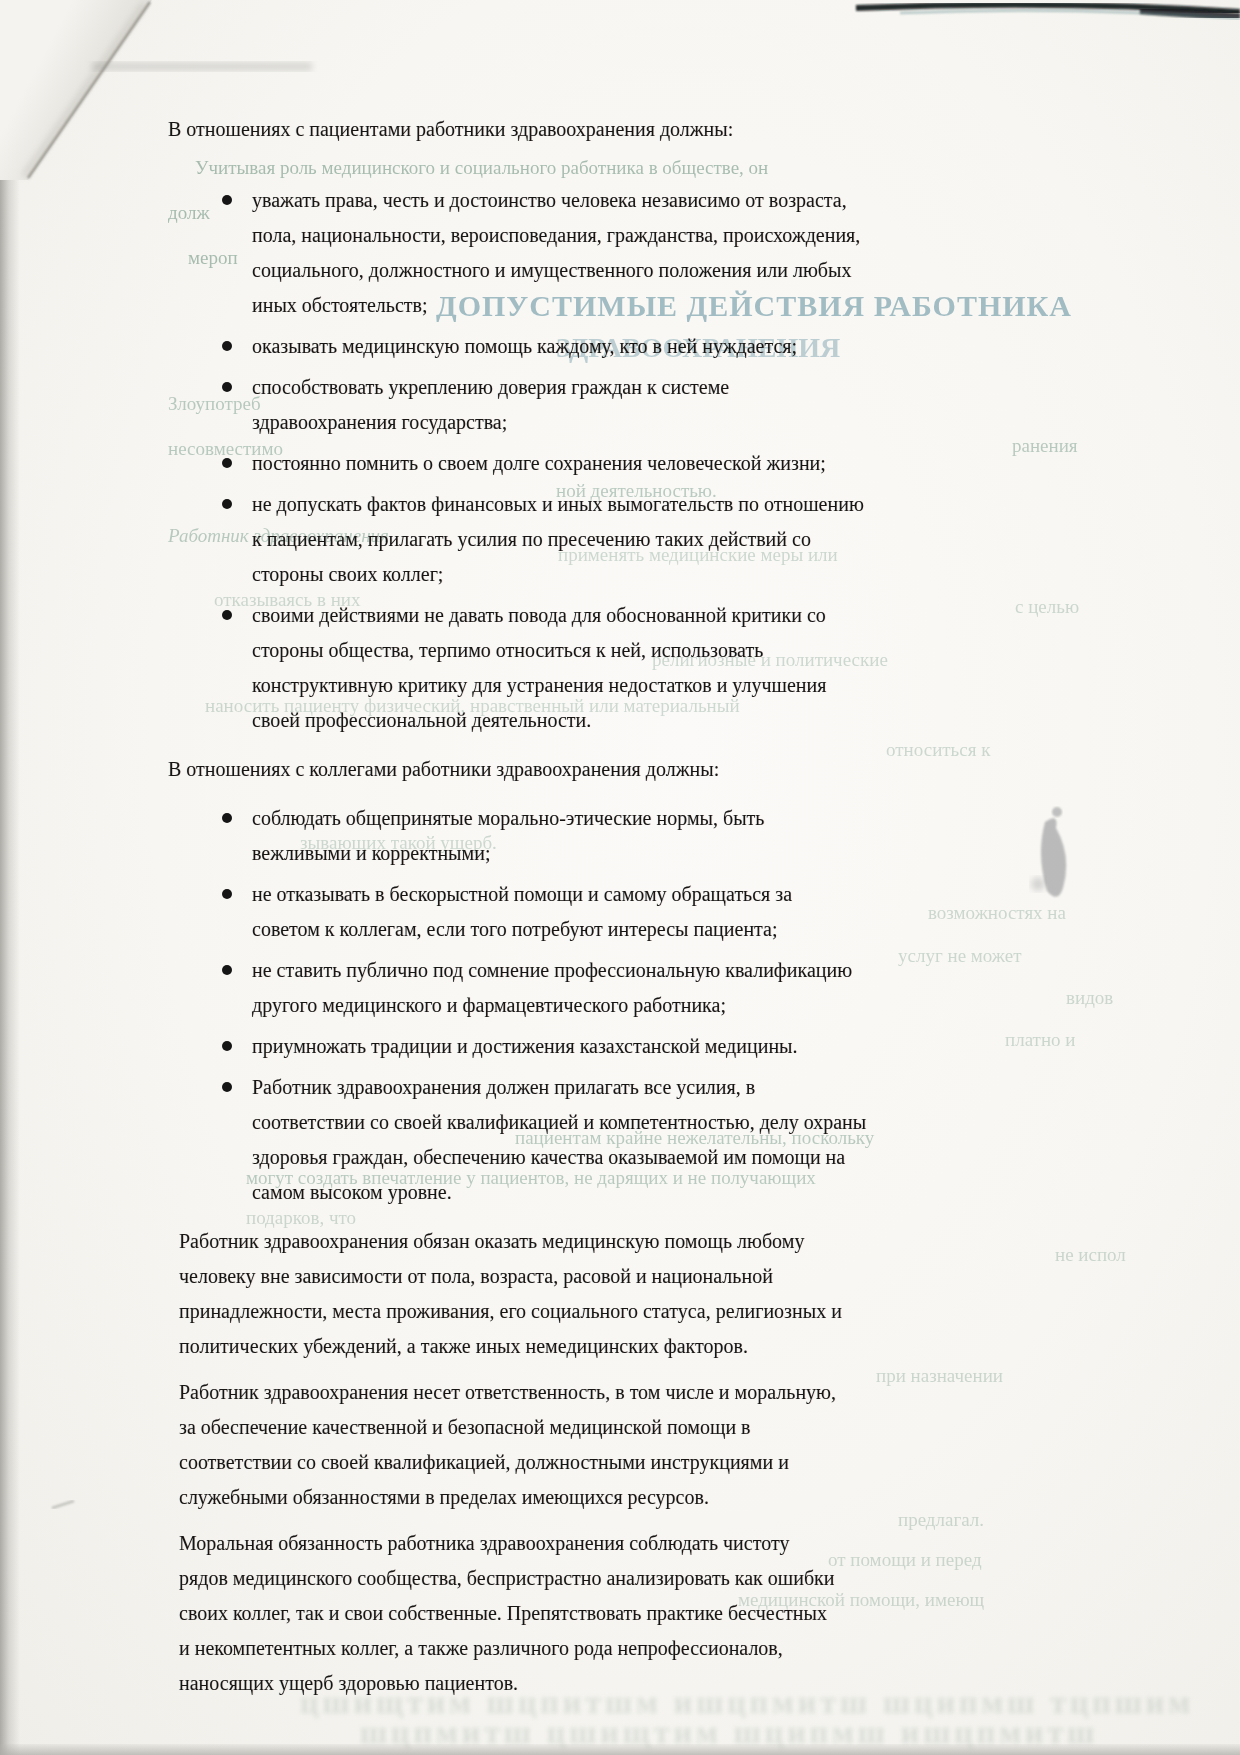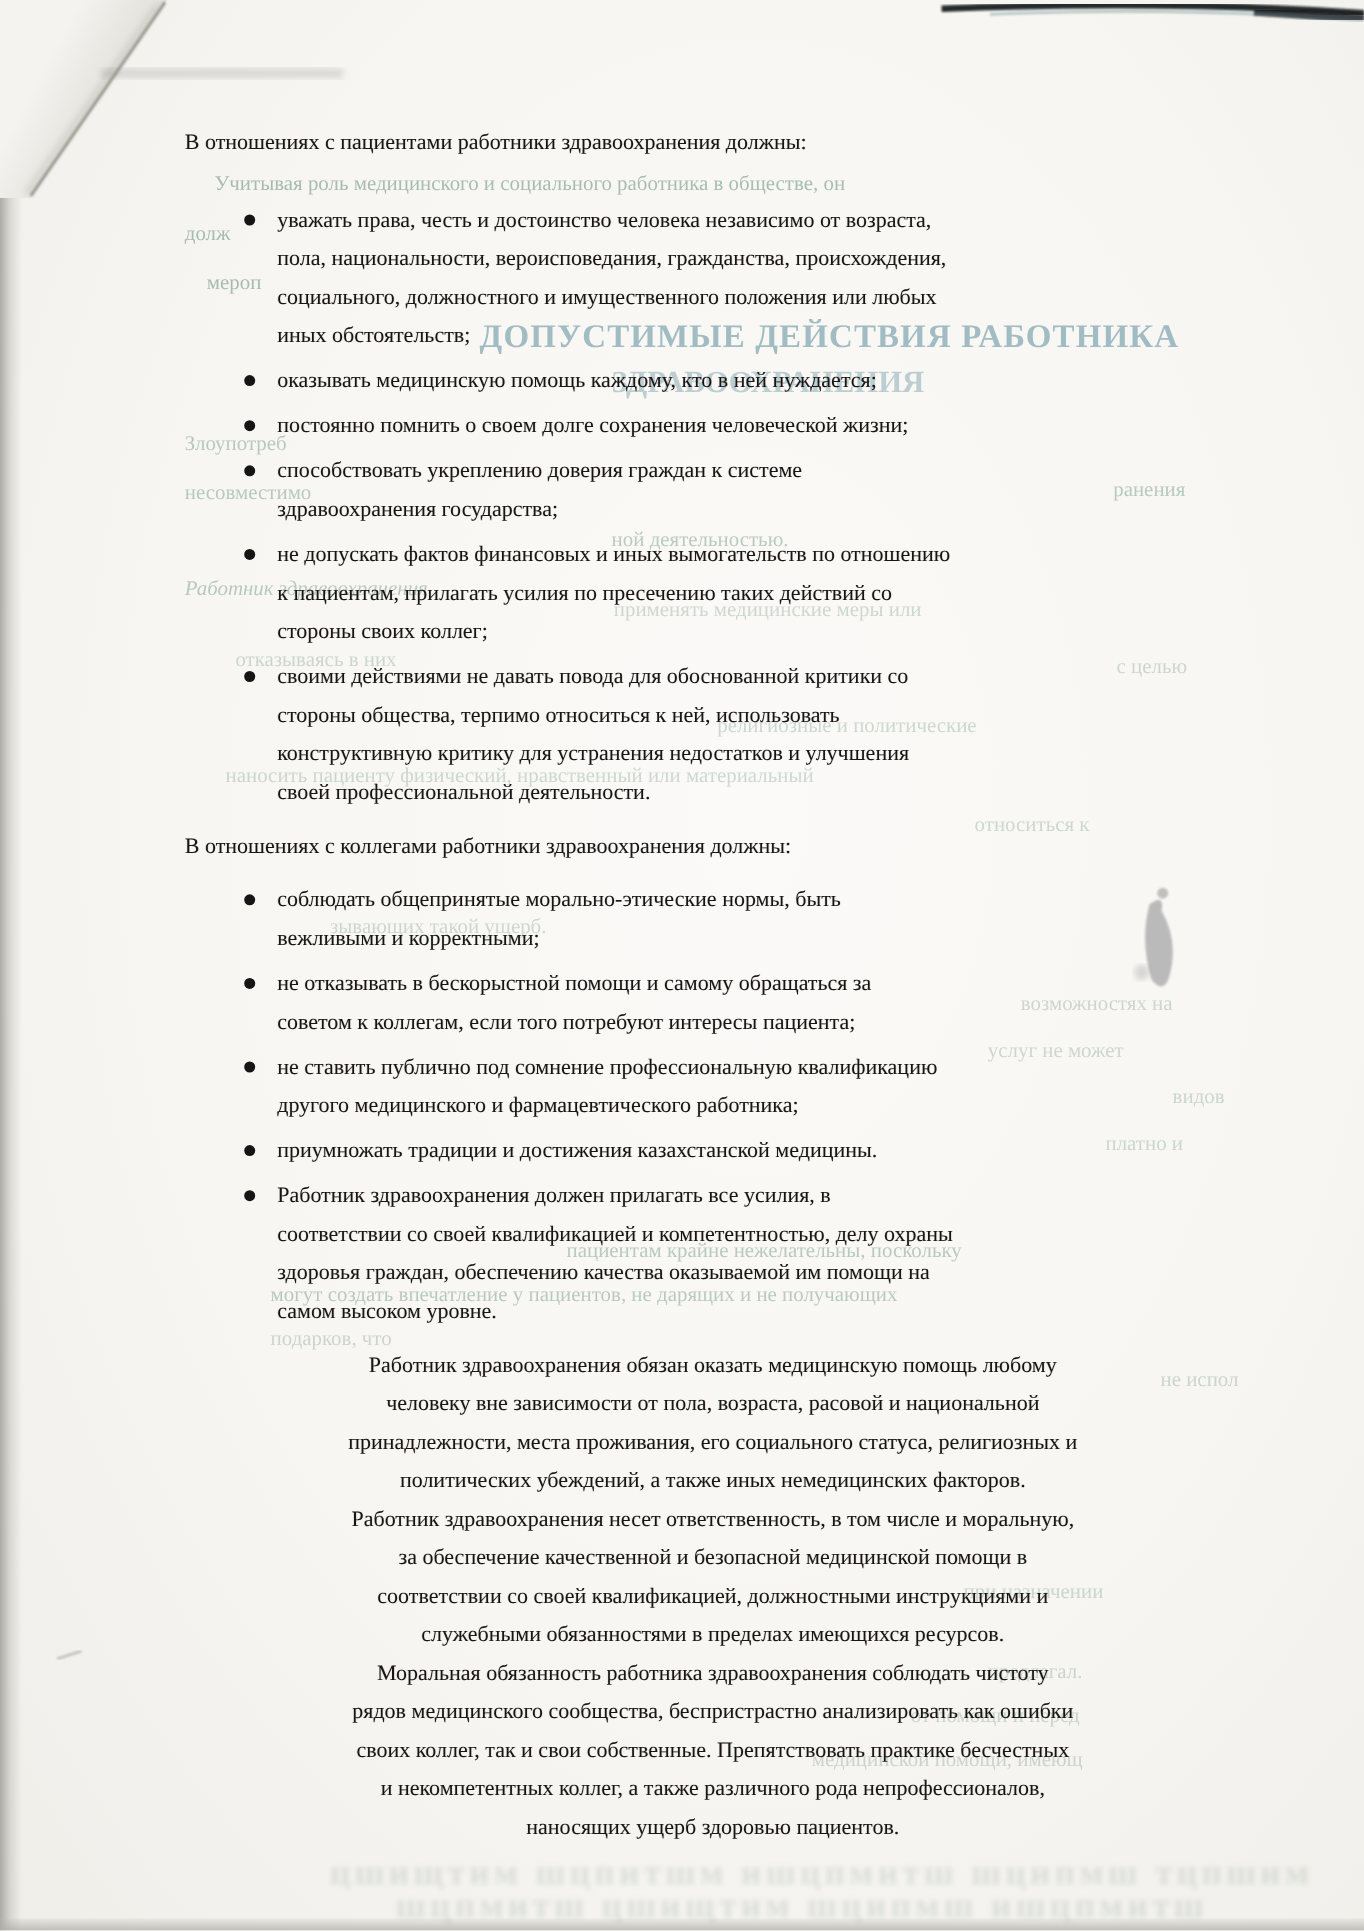--- a/index.html
+++ b/index.html
@@ -34,21 +34,21 @@
   .content p{margin:0;white-space:pre-line;}
   ul.duties{list-style:none;margin:36px 0 0 0;padding:0 0 0 84px;}
   ul.duties li{position:relative;margin:0 0 6px 0;white-space:pre-line;}
   ul.duties li::before{
     content:"";position:absolute;left:-30px;top:12px;width:10px;height:10px;
     border-radius:50%;background:#151515;
   }
   ul.duties.second{margin-top:14px;}
   p.intro-colleagues{margin-top:14px !important;}
   .closing{margin-top:14px;}
-  .closing p{margin:0;text-align:center;}
+  .closing p{margin:11px;}
   
   .bl{
     position:absolute;font-family:"Liberation Serif",serif;font-size:19px;line-height:1;
     white-space:nowrap;color:rgba(96,138,118,0.42);filter:blur(0.5px);pointer-events:none;
   }
   .bl.strong{color:rgba(88,132,110,0.50);}
   .bl.caps{font-weight:bold;font-size:30px;letter-spacing:1px;color:rgba(58,118,138,0.46);}
   .bl.caps2{font-weight:bold;font-size:28px;color:rgba(58,118,138,0.32);}
   .bl.ital{font-style:italic;}
   .bl.faint{color:rgba(100,138,120,0.30);}
@@ -83,40 +83,40 @@
     <div class="bl faint" style="left:886px;top:740px">относиться к</div>
     <div class="bl faint" style="left:300px;top:833px">зывающих такой ущерб.</div>
     <div class="bl faint" style="left:928px;top:903px">возможностях на</div>
     <div class="bl faint" style="left:898px;top:946px">услуг не может</div>
     <div class="bl faint" style="left:1066px;top:988px">видов</div>
     <div class="bl faint" style="left:1005px;top:1030px">платно и</div>
     <div class="bl" style="left:515px;top:1128px">пациентам крайне нежелательны, поскольку</div>
     <div class="bl" style="left:246px;top:1168px">могут создать впечатление у пациентов, не дарящих и не получающих</div>
     <div class="bl faint" style="left:246px;top:1208px">подарков, что</div>
     <div class="bl faint" style="left:1055px;top:1245px">не испол</div>
-    <div class="bl faint" style="left:876px;top:1438px">при назначении</div>
+    <div class="bl faint" style="left:876px;top:1366px">при назначении</div>
     <div class="bl faint" style="left:898px;top:1510px">предлагал.</div>
     <div class="bl faint" style="left:828px;top:1550px">от помощи и перед</div>
     <div class="bl faint" style="left:738px;top:1590px">медицинской помощи, имеющ</div>
     <div class="bl blurb" style="left:300px;top:1686px">цшищтим шцпитшм ишцпмитш шципмш тцпшим</div>
     <div class="bl blurb" style="left:360px;top:1716px">шцпмитш цшищтим шципмш ишцпмитш</div>
   </div>
 
   <div class="content">
     <p>В отношениях с пациентами работники здравоохранения должны:</p>
 
     <ul class="duties">
       <li>уважать права, честь и достоинство человека независимо от возраста,
 пола, национальности, вероисповедания, гражданства, происхождения,
 социального, должностного и имущественного положения или любых
 иных обстоятельств;</li>
       <li>оказывать медицинскую помощь каждому, кто в ней нуждается;</li>
-      <li>постоянно помнить о своем долге сохранения человеческой жизни;</li>
       <li>способствовать укреплению доверия граждан к системе
 здравоохранения государства;</li>
+      <li>постоянно помнить о своем долге сохранения человеческой жизни;</li>
       <li>не допускать фактов финансовых и иных вымогательств по отношению
 к пациентам, прилагать усилия по пресечению таких действий со
 стороны своих коллег;</li>
       <li>своими действиями не давать повода для обоснованной критики со
 стороны общества, терпимо относиться к ней, использовать
 конструктивную критику для устранения недостатков и улучшения
 своей профессиональной деятельности.</li>
     </ul>
 
     <p class="intro-colleagues">В отношениях с коллегами работники здравоохранения должны:</p>

